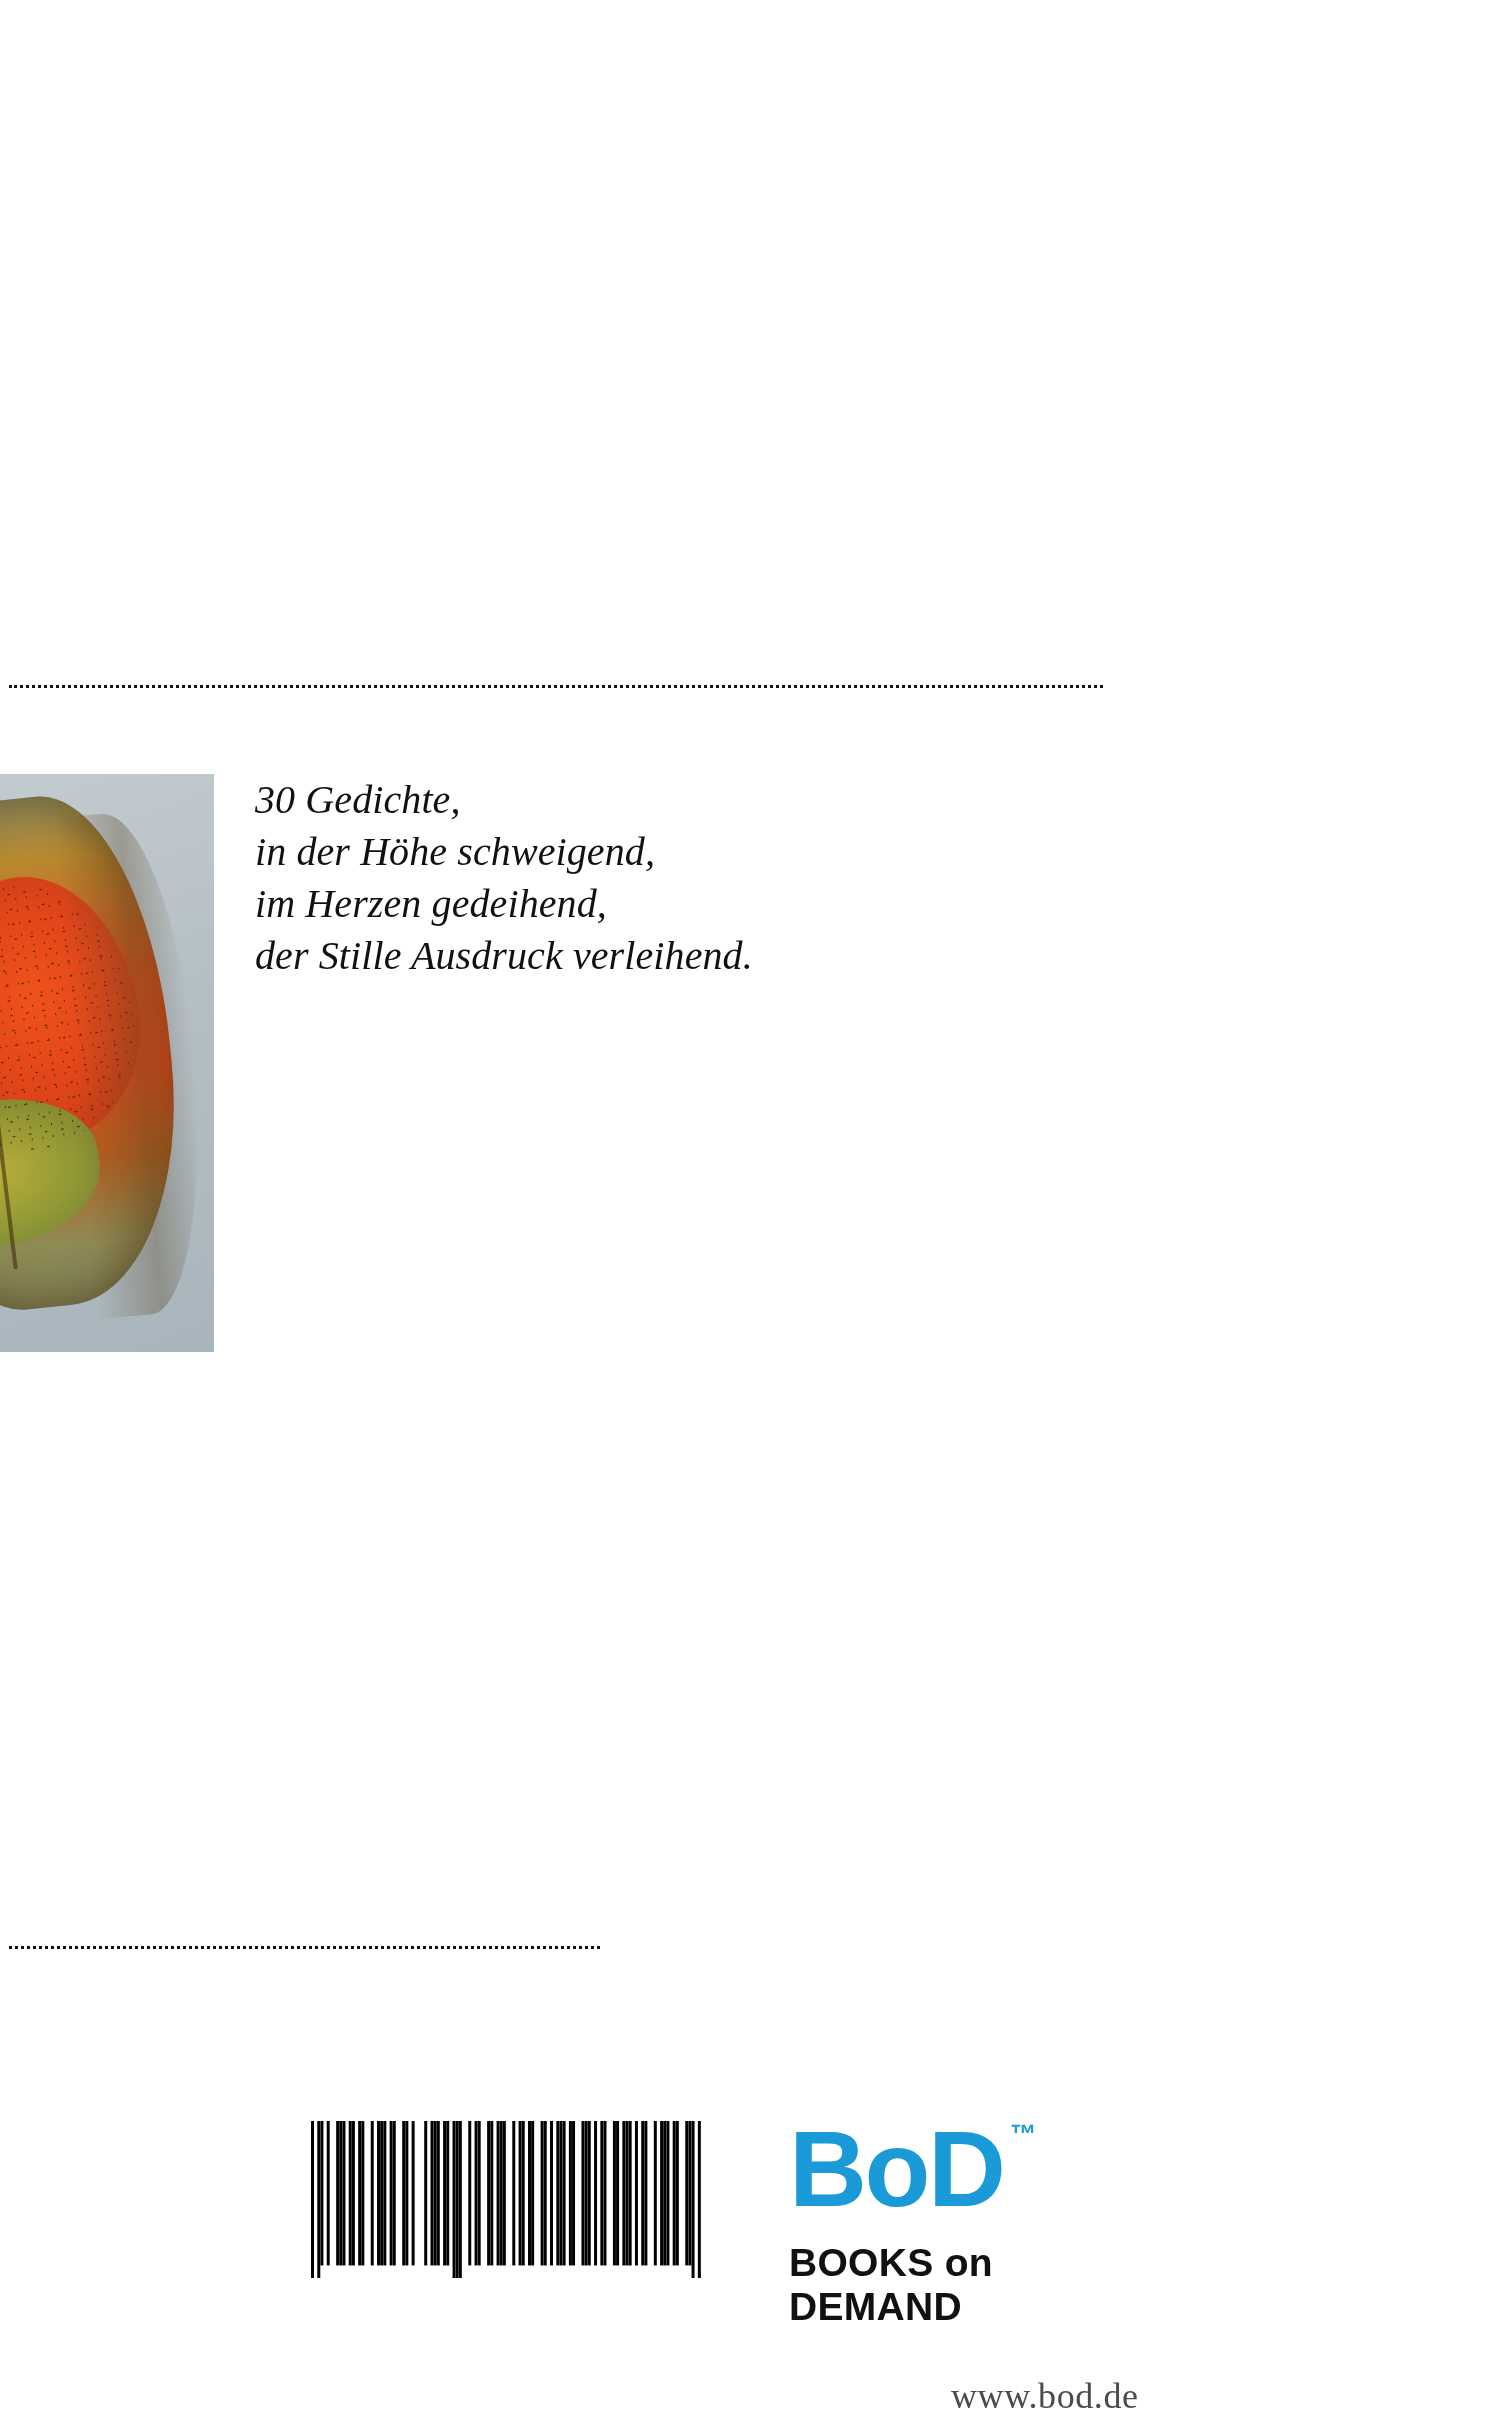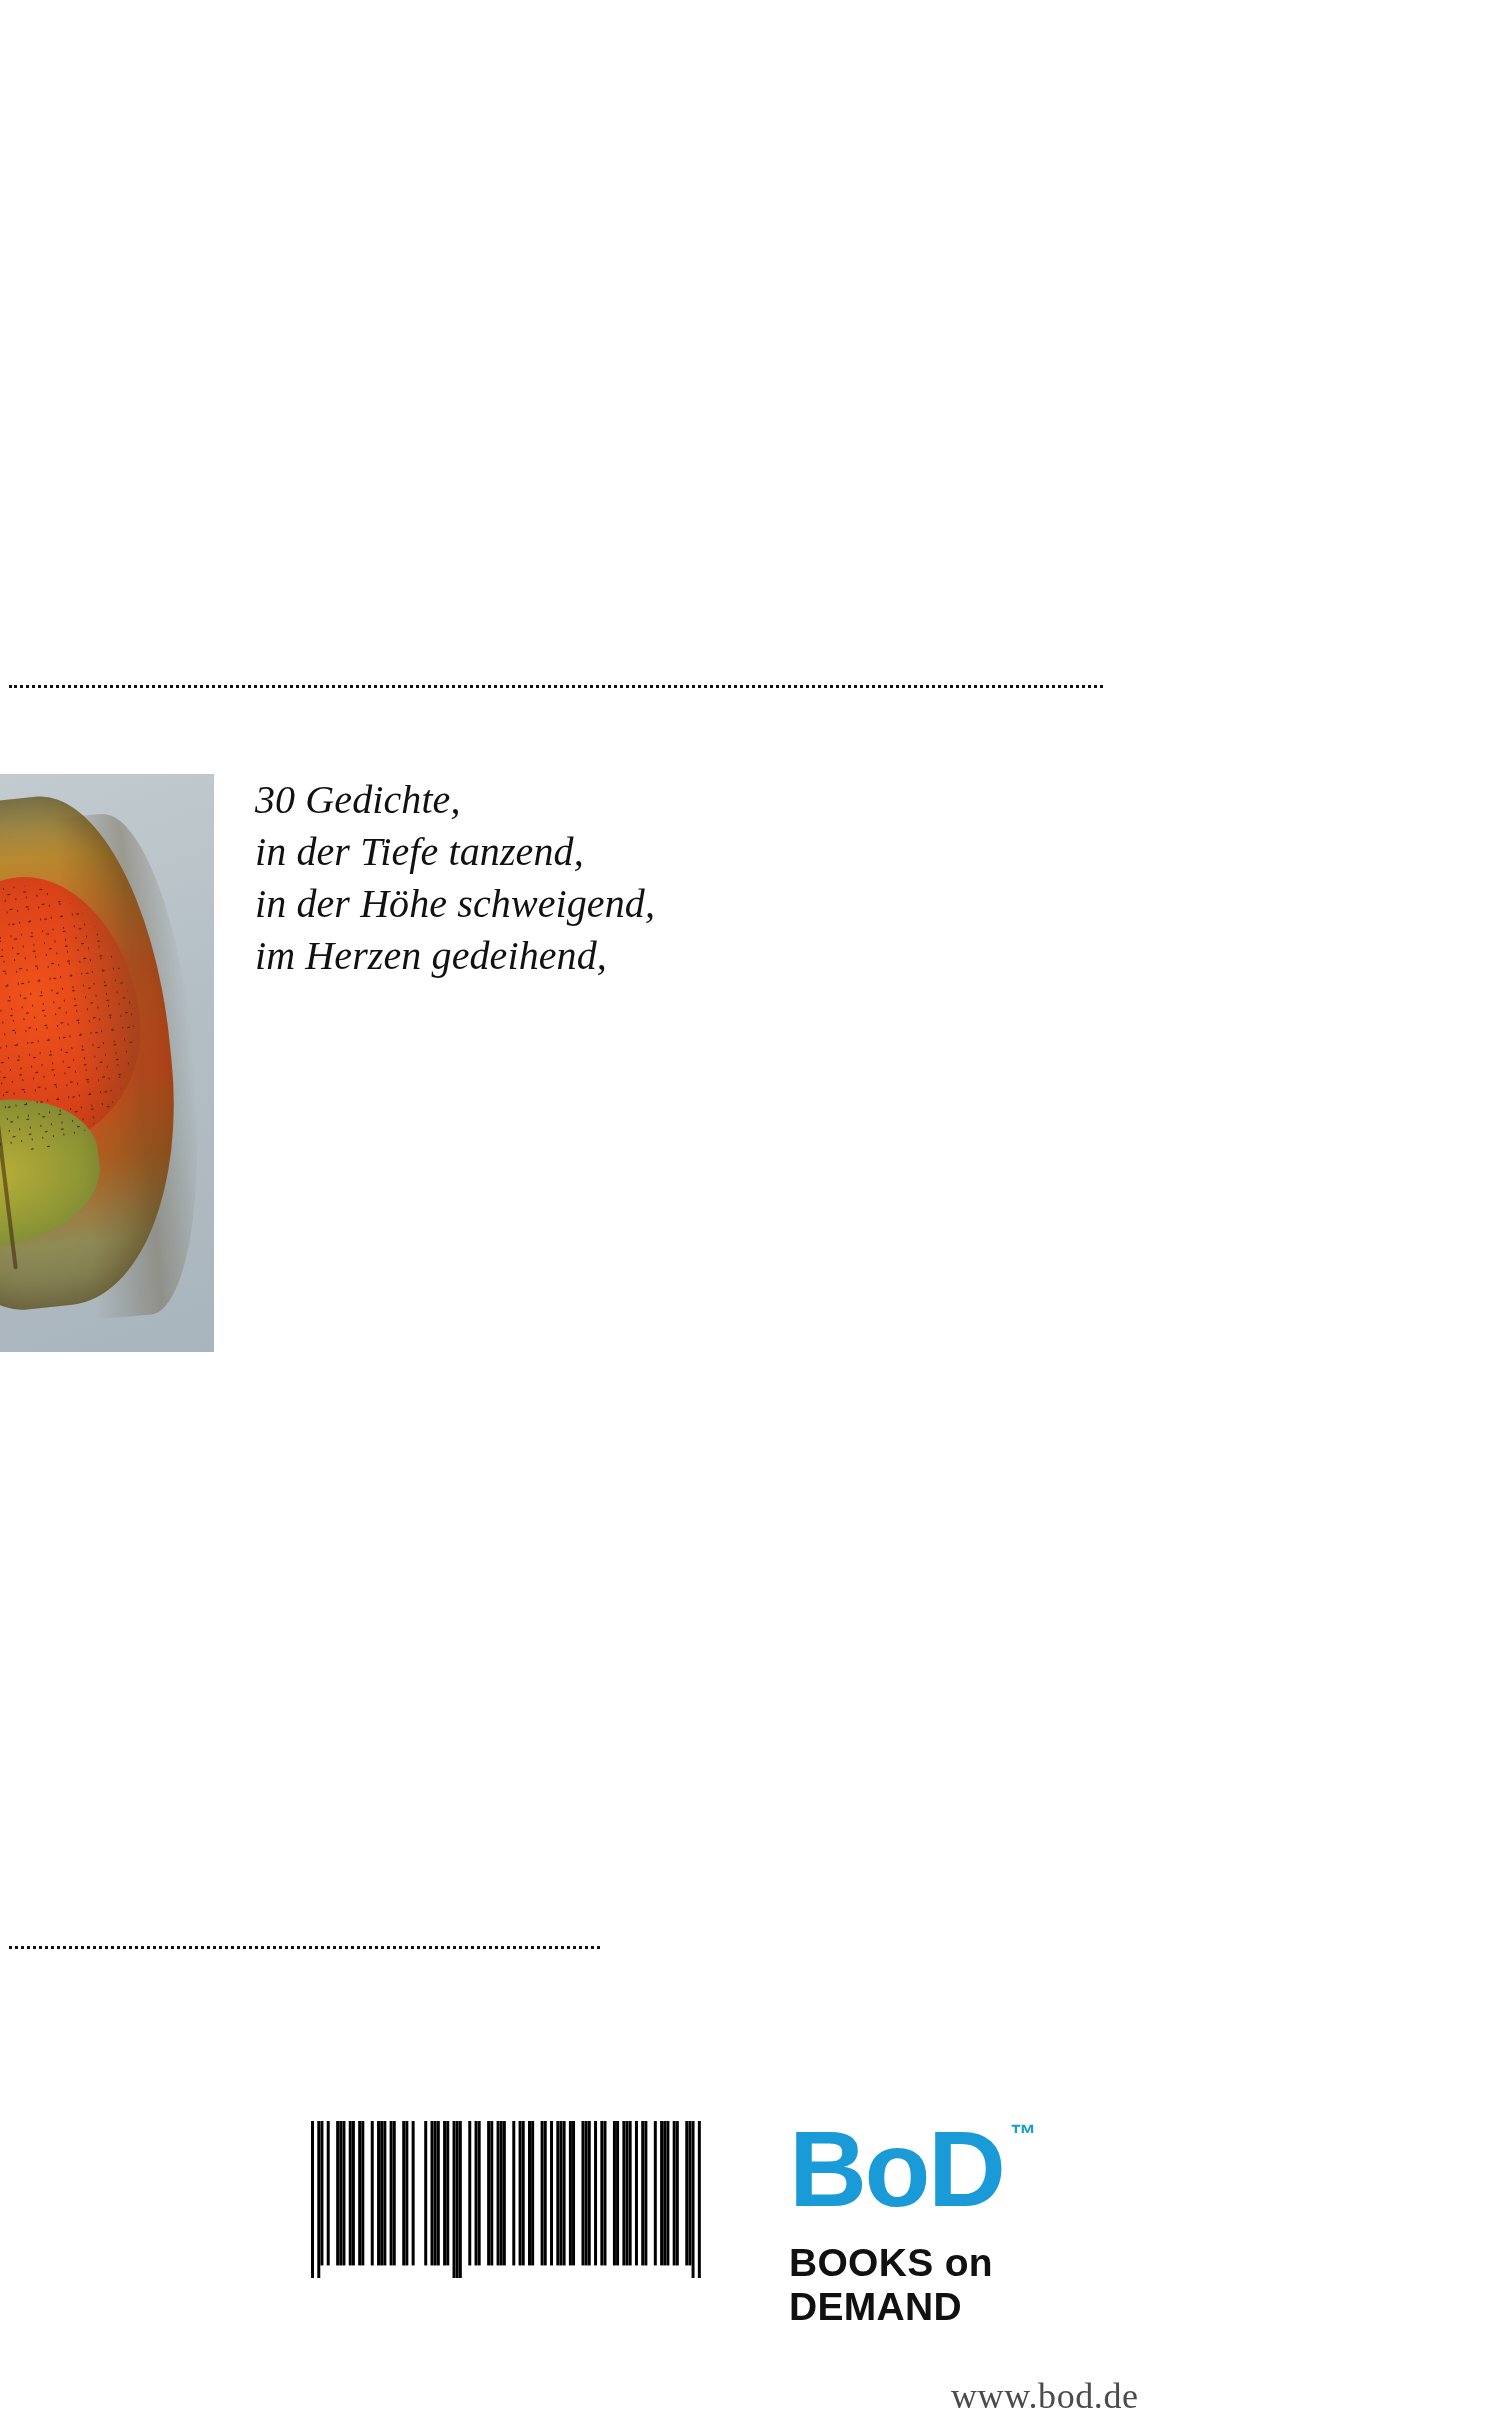--- a/index.html
+++ b/index.html
@@ -208,23 +208,23 @@
   <div class="leaf-body"></div>
   <div class="leaf-red"></div>
   <div class="leaf-green"></div>
   <div class="speckles"></div>
   <div class="leaf-vein"></div>
   <div class="edge-dark"></div>
 </div>
 
 <div id="blurb">
   <div class="line">30 Gedichte,</div>
-  <div class="line">in der Tiefe tanzend,</div>
   <div class="line">in der Höhe schweigend,</div>
   <div class="line">im Herzen gedeihend,</div>
+  <div class="line">der Stille Ausdruck verleihend.</div>
 </div>
 
 <div class="dash-rule" id="bottom-rule"></div>
 
 <div id="barcode-block">
   <svg id="barcode-bars" viewBox="0 0 620 250" preserveAspectRatio="none">
     <g id="bars-group" fill="#000000">
         <rect x="0.00" y="0" width="4.75" height="250"></rect>
         <rect x="10.00" y="0" width="4.75" height="250"></rect>
         <rect x="15.00" y="0" width="4.75" height="230"></rect>

